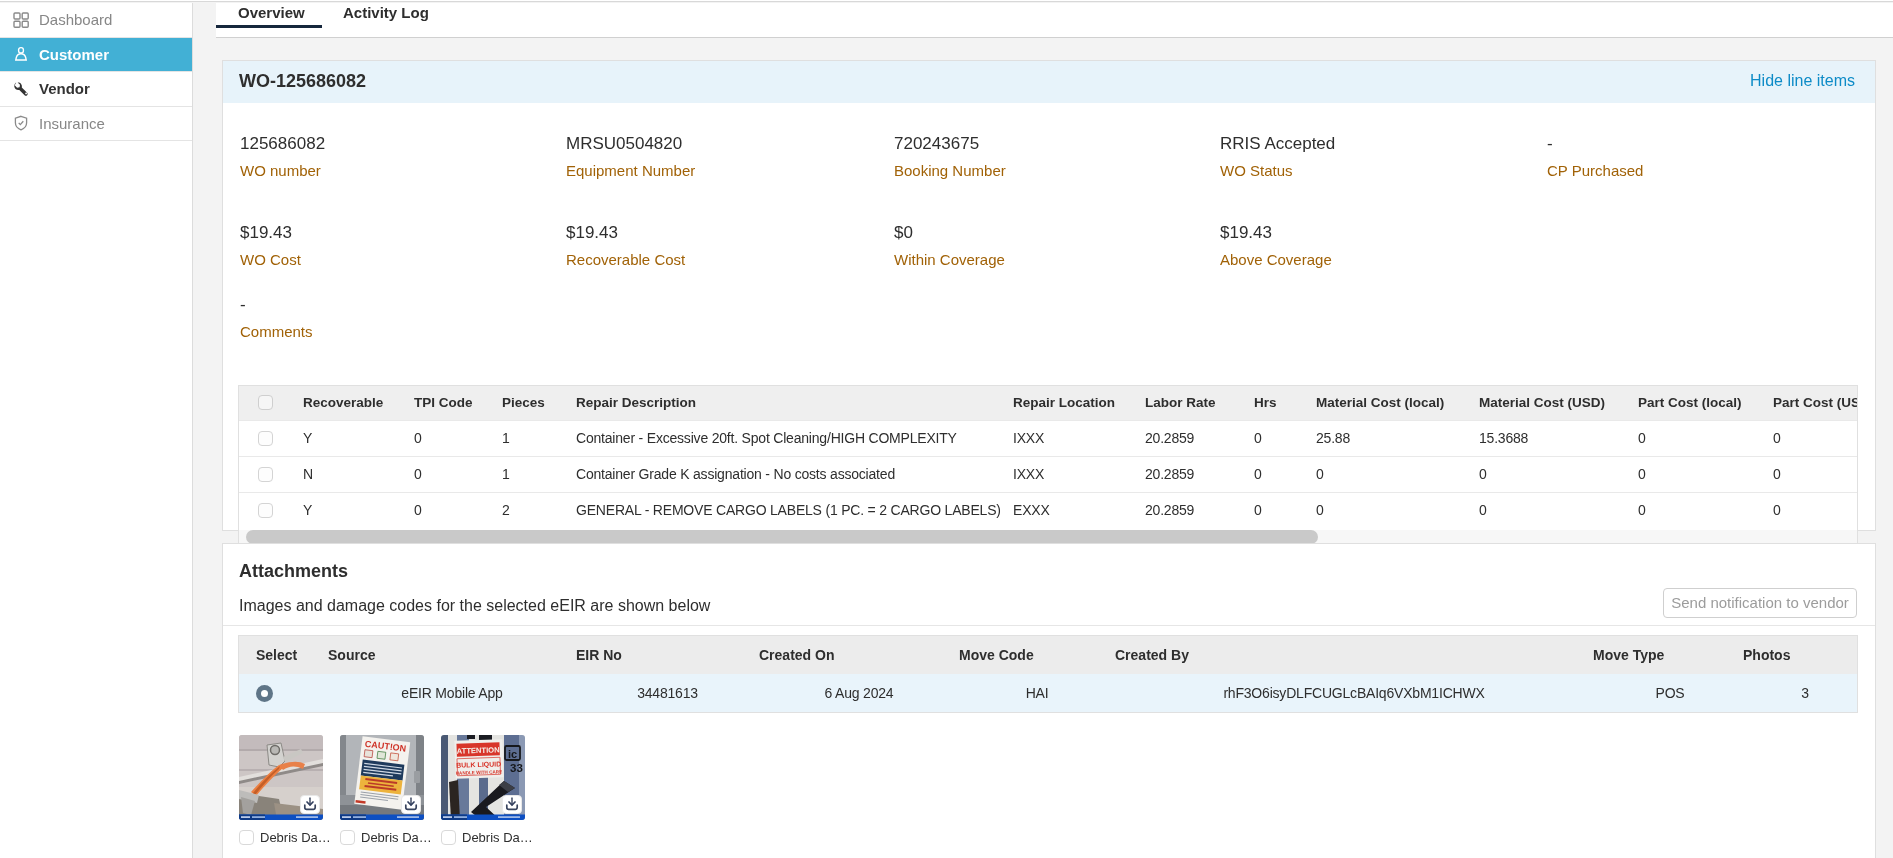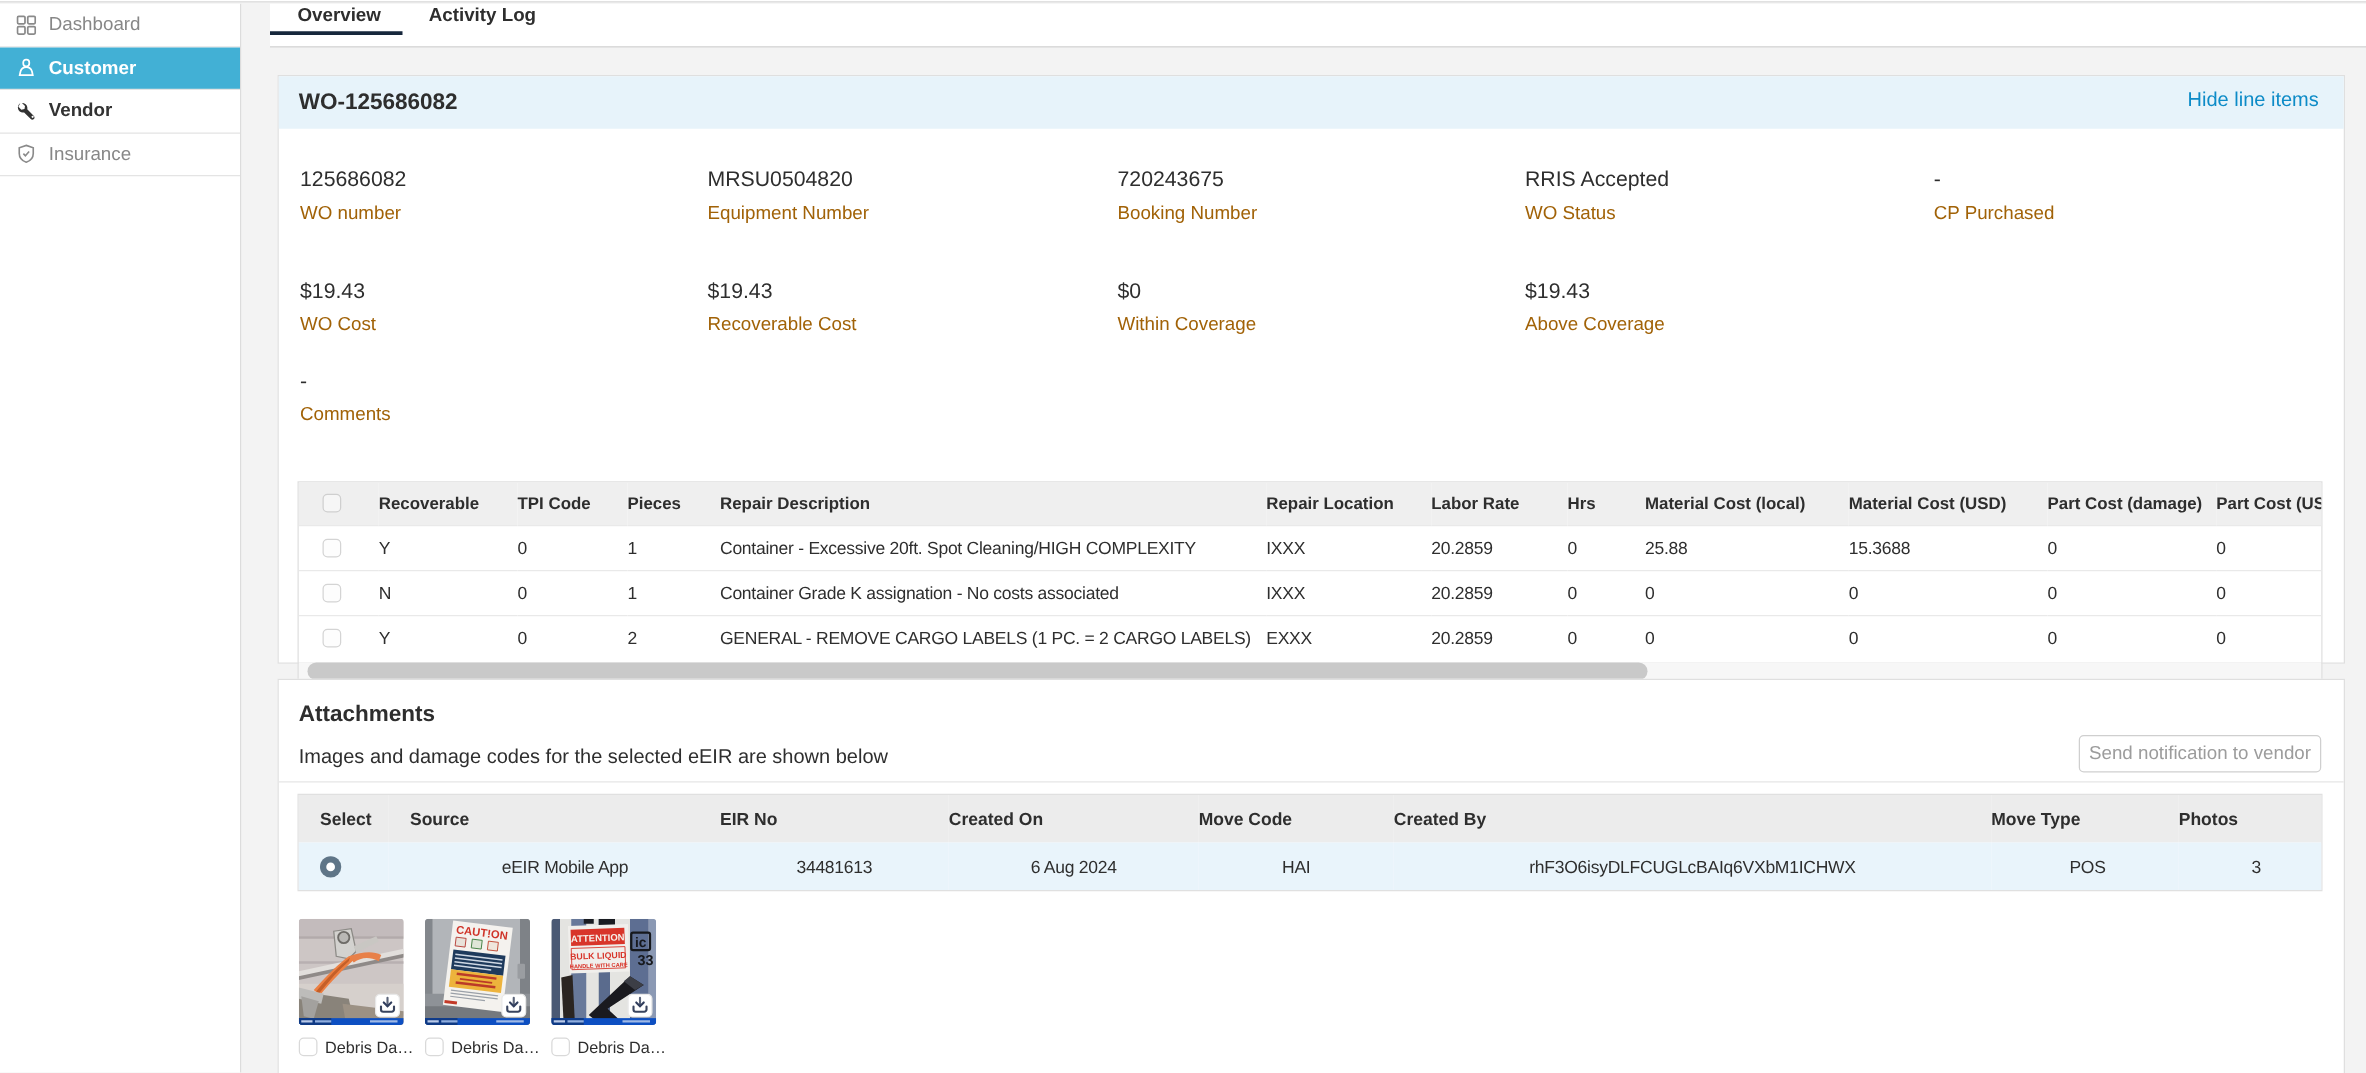--- a/index.html
+++ b/index.html
@@ -141,21 +141,21 @@
             </th>
             <th>Recoverable</th>
             <th>TPI Code</th>
             <th>Pieces</th>
             <th>Repair Description</th>
             <th>Repair Location</th>
             <th>Labor Rate</th>
             <th>Hrs</th>
             <th>Material Cost (local)</th>
             <th>Material Cost (USD)</th>
-            <th>Part Cost (damage)</th>
+            <th>Part Cost (local)</th>
             <th>Part Cost (USD)</th>
           </tr>
       <tr>
             <td>
               <div class="cbox"></div>
             </td>
             <td>Y</td>
             <td>0</td>
             <td>1</td>
             <td>Container - Excessive 20ft. Spot Cleaning/HIGH COMPLEXITY</td>

